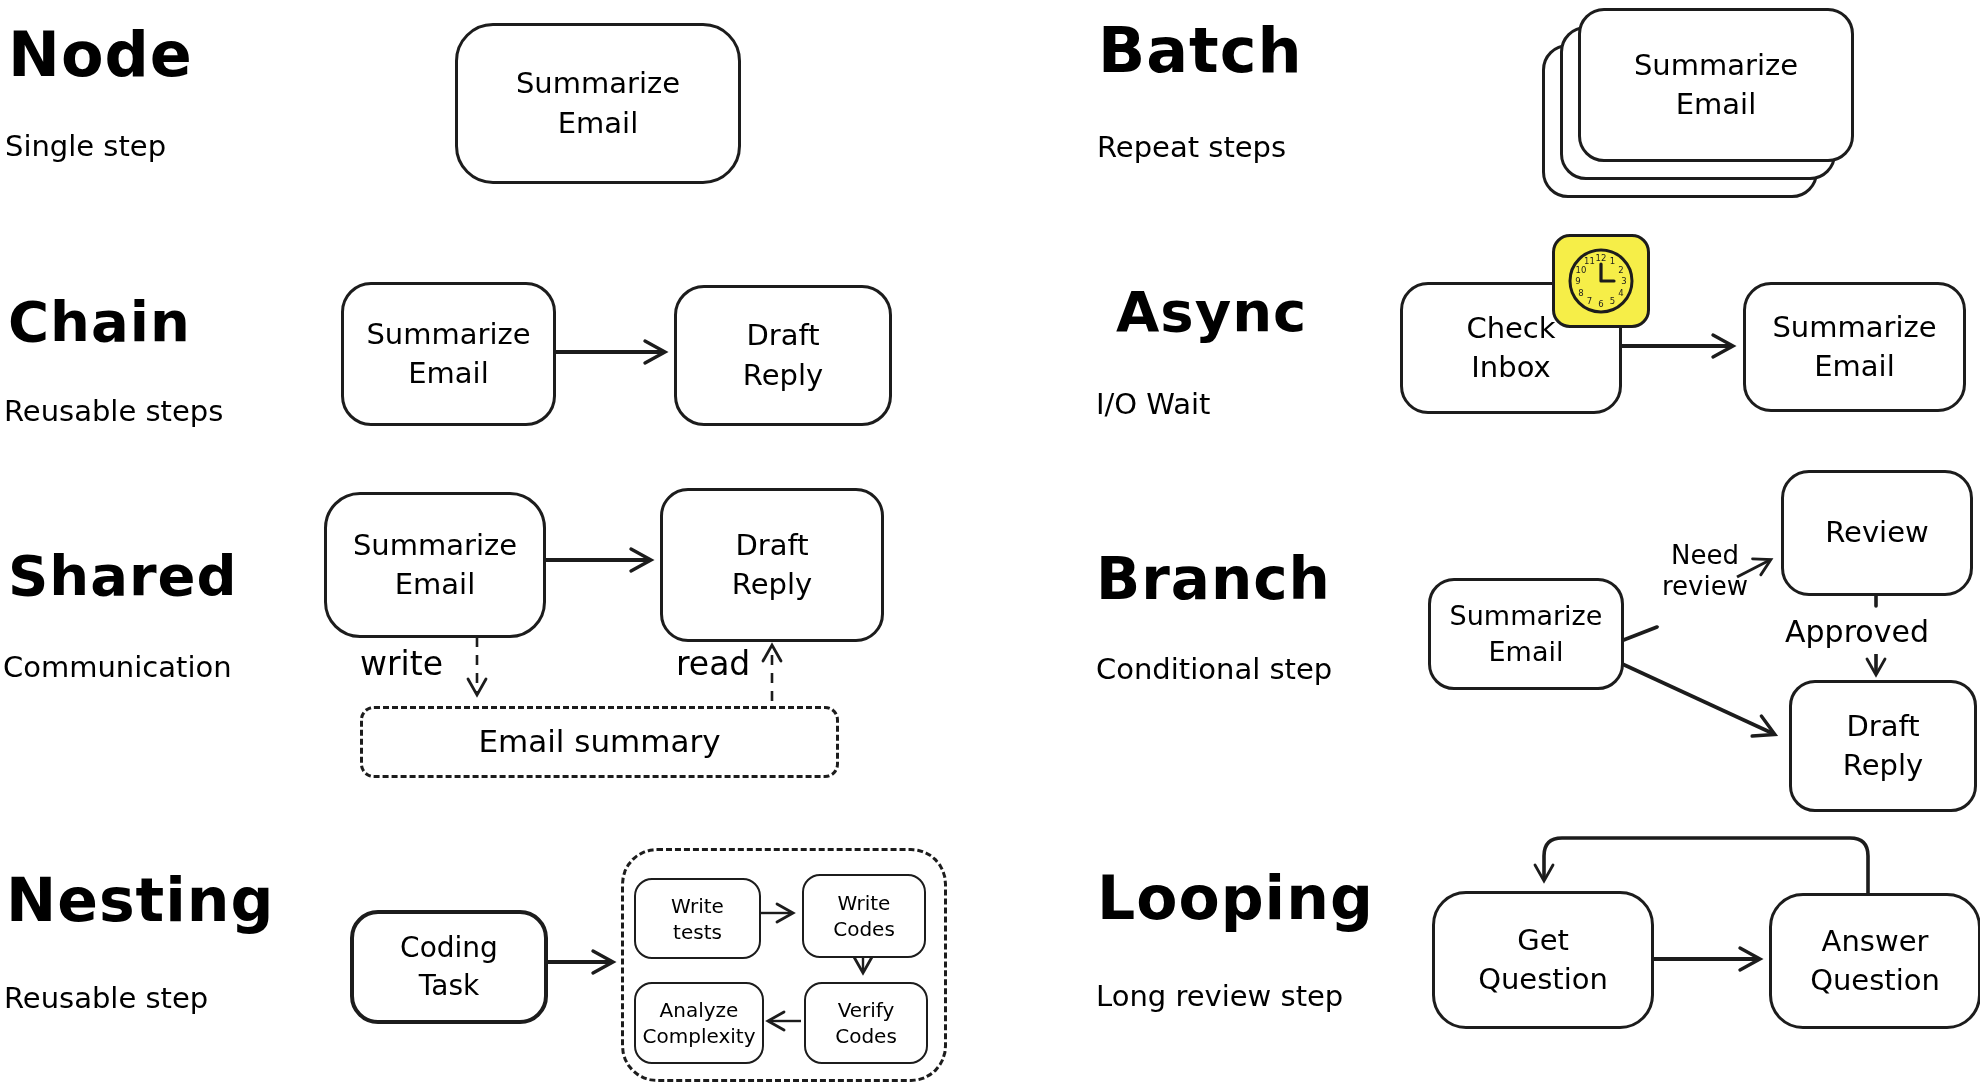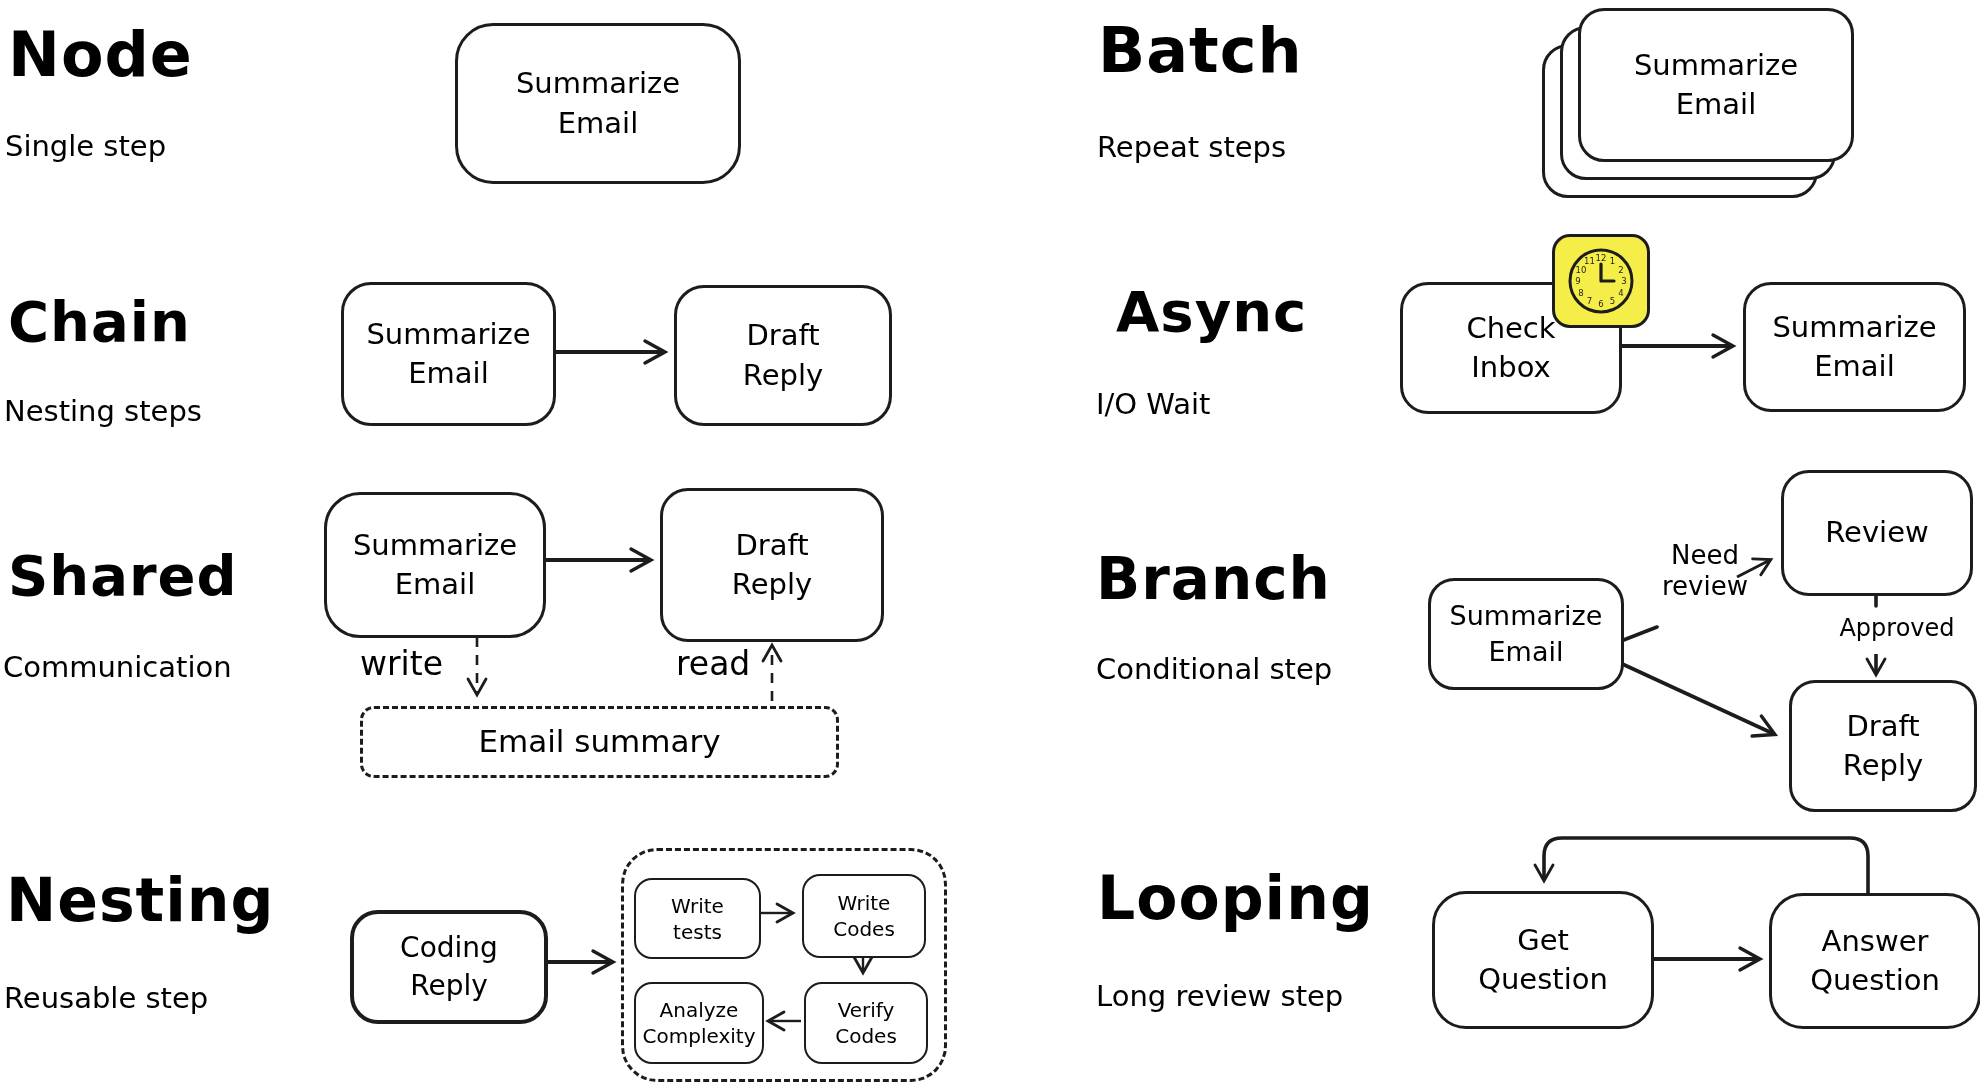--- a/index.html
+++ b/index.html
@@ -55,40 +55,40 @@
     <path d="M 1652 959 H 1759" stroke="#1c1c1c" stroke-width="4" fill="none" marker-end="url(#arrow)"></path>
     <path d="M 1868 893 V 856 Q 1868 838 1850 838 H 1562 Q 1544 838 1544 856 V 880" stroke="#1c1c1c" stroke-width="3.6" fill="none" marker-end="url(#arrowS)"></path>
   </svg>
 
   <div class="abs sec-title" style="left:8px;top:24px;font-size:62px;">Node</div>
   <div class="abs sec-sub" style="left:5px;top:131px;">Single step</div>
   <div class="box" style="left:455px;top:23px;width:280px;height:155px;border-radius:38px;border-width:3.5px;">Summarize
 Email</div>
 
   <div class="abs sec-title" style="left:8px;top:294px;font-size:56px;">Chain</div>
-  <div class="abs sec-sub" style="left:4px;top:396px;">Nesting steps</div>
+  <div class="abs sec-sub" style="left:4px;top:396px;">Reusable steps</div>
   <div class="box" style="left:341px;top:282px;width:209px;height:138px;border-radius:30px;">Summarize
 Email</div>
   <div class="box" style="left:674px;top:285px;width:212px;height:135px;border-radius:30px;">Draft
 Reply</div>
 
   <div class="abs sec-title" style="left:8px;top:548px;font-size:56px;">Shared</div>
   <div class="abs sec-sub" style="left:3px;top:652px;text-align:center;">Communication</div>
   <div class="box" style="left:324px;top:492px;width:216px;height:140px;border-radius:36px;">Summarize
 Email</div>
   <div class="box" style="left:660px;top:488px;width:218px;height:148px;border-radius:28px;">Draft
 Reply</div>
   <div class="lbl" style="left:360px;top:644px;font-size:33px;">write</div>
   <div class="lbl" style="left:676px;top:644px;font-size:33px;">read</div>
   <div class="box dashed" style="left:360px;top:706px;width:473px;height:66px;border-radius:14px;font-size:31px;">Email summary</div>
 
   <div class="abs sec-title" style="left:6px;top:870px;font-size:60px;">Nesting</div>
   <div class="abs sec-sub" style="left:4px;top:983px;">Reusable step</div>
   <div class="box" style="left:350px;top:910px;width:190px;height:106px;border-radius:28px;border-width:4px;font-size:28px;">Coding
-Reply</div>
+Task</div>
   <div class="box dashed" style="left:621px;top:848px;width:320px;height:228px;border-radius:36px;background:transparent;z-index:1;"></div>
   <div class="box small" style="left:634px;top:878px;width:123px;height:77px;border-radius:18px;">Write
 tests</div>
   <div class="box small" style="left:802px;top:874px;width:120px;height:80px;border-radius:18px;">Write
 Codes</div>
   <div class="box small" style="left:634px;top:982px;width:126px;height:78px;border-radius:18px;">Analyze
 Complexity</div>
   <div class="box small" style="left:804px;top:982px;width:120px;height:78px;border-radius:18px;">Verify
 Codes</div>
 
@@ -128,21 +128,21 @@
 
   <div class="abs sec-title" style="left:1096px;top:550px;font-size:58px;">Branch</div>
   <div class="abs sec-sub" style="left:1096px;top:654px;">Conditional step</div>
   <div class="box" style="left:1428px;top:578px;width:190px;height:106px;border-radius:26px;font-size:27px;">Summarize
 Email</div>
   <div class="box" style="left:1781px;top:470px;width:186px;height:120px;border-radius:28px;">Review</div>
   <div class="box" style="left:1789px;top:680px;width:182px;height:126px;border-radius:26px;">Draft
 Reply</div>
   <div class="lbl" style="left:1652px;top:540px;width:106px;font-size:26px;white-space:pre-line;">Need
 review</div>
-  <div class="lbl" style="left:1822px;top:614px;width:150px;font-size:24px;">Approved</div>
+  <div class="lbl" style="left:1782px;top:614px;width:150px;font-size:30px;">Approved</div>
 
   <div class="abs sec-title" style="left:1097px;top:868px;font-size:60px;">Looping</div>
   <div class="abs sec-sub" style="left:1096px;top:981px;">Long review step</div>
   <div class="box" style="left:1432px;top:891px;width:216px;height:132px;border-radius:34px;">Get
 Question</div>
   <div class="box" style="left:1769px;top:893px;width:206px;height:130px;border-radius:34px;">Answer
 Question</div>
 
 </div>
 

